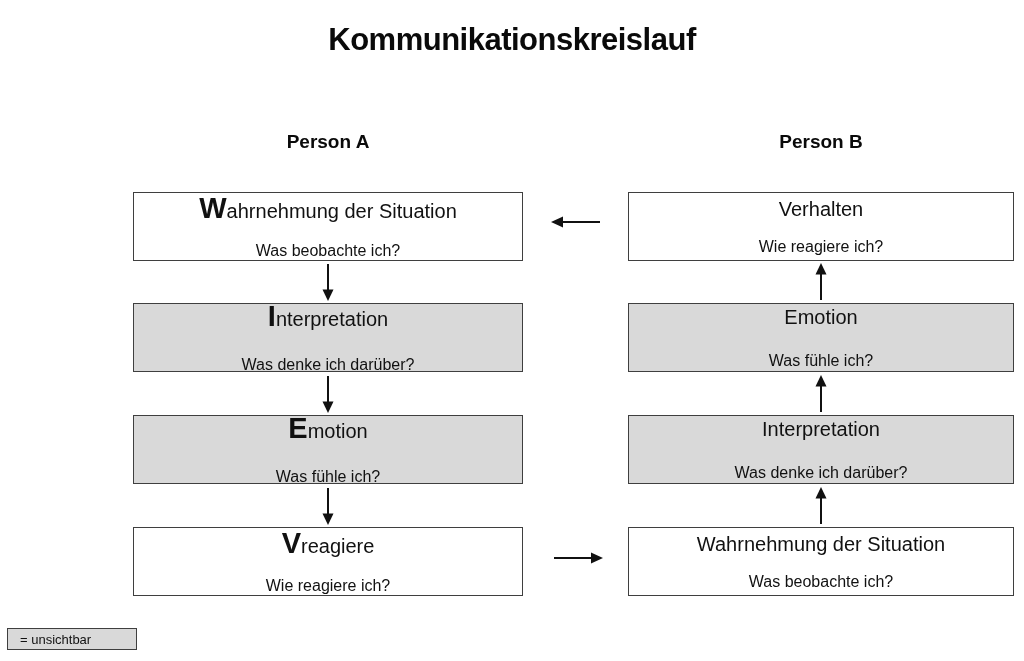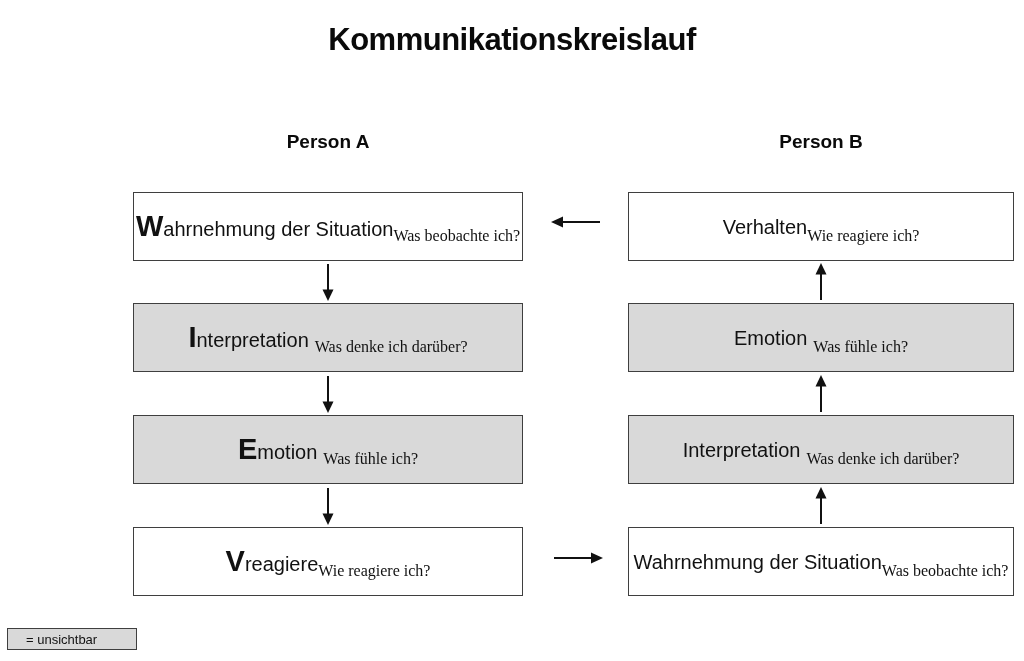--- a/index.html
+++ b/index.html
@@ -34,21 +34,21 @@
   .col-header.col-a { left: 133px; width: 390px; }
   .col-header.col-b { left: 628px; width: 386px; }
 
   .box {
     position: absolute;
     box-sizing: border-box;
     height: 69px;
     border: 1px solid #3f3f3f;
     background: #ffffff;
     display: flex;
-    flex-direction: row;
+    flex-direction: column;
     align-items: center;
     justify-content: center;
     text-align: center;
   }
   .box.shaded { background: #d9d9d9; gap: 6px; }
   .box.col-a { left: 133px; width: 390px; }
   .box.col-b { left: 628px; width: 386px; }
   .r1 { top: 192px; }
   .r2 { top: 303px; }
   .r3 { top: 415px; }
@@ -62,36 +62,35 @@
   }
   .box-title .lead {
     font-size: 29px;
     font-weight: bold;
   }
   .box-q {
     font-size: 16px;
     margin-top: 18px;
     color: #111111;
     white-space: nowrap;
-    font-family: Liberation Serif, serif;
   }
 
   .arrow { position: absolute; }
   .arrow svg { display: block; }
 
   .legend {
     position: absolute;
     left: 7px; top: 628px;
     width: 130px; height: 22px;
     box-sizing: border-box;
     background: #d9d9d9;
     border: 1px solid #3f3f3f;
     display: flex;
     align-items: center;
-    padding-left: 18px;
+    padding-left: 12px;
     font-size: 13px;
     color: #111111;
   }
 </style>
 </head>
 <body>
 
 <div class="stage">
 
   <h1 class="title">Kommunikationskreislauf</h1>

